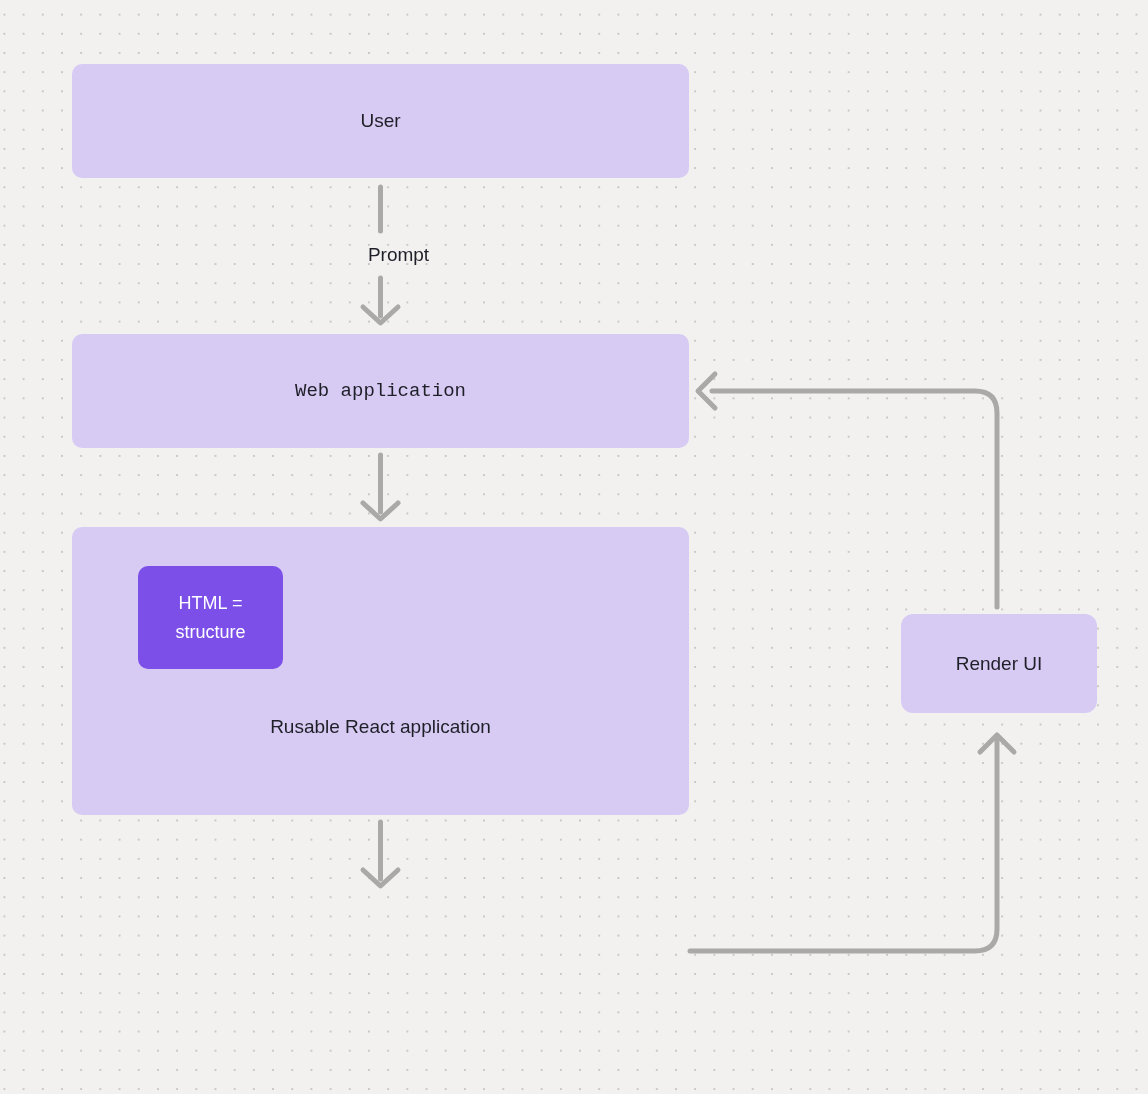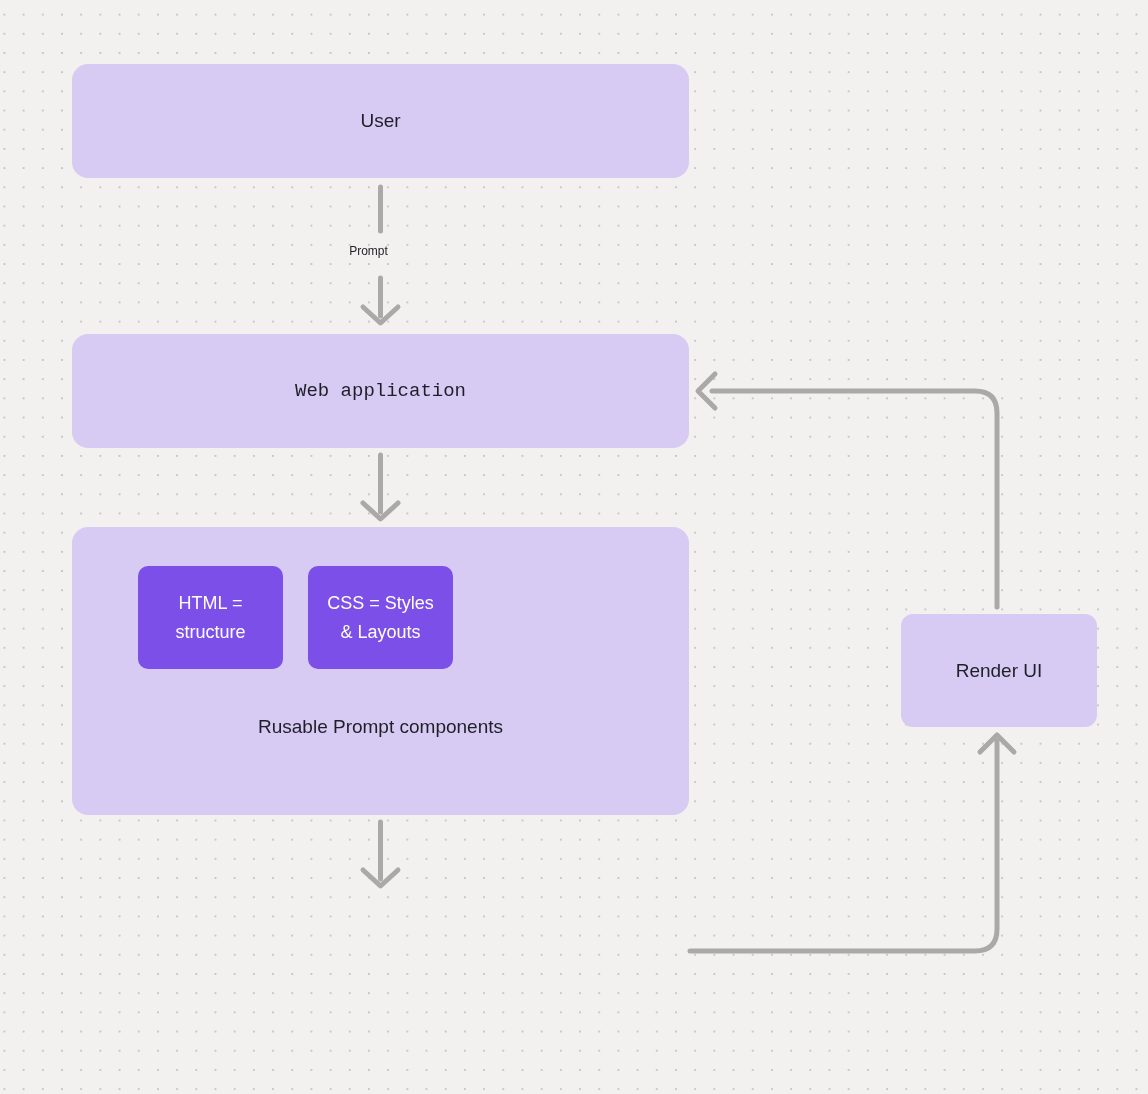--- a/index.html
+++ b/index.html
@@ -27,51 +27,51 @@
   svg.wires line, svg.wires path{
     stroke:var(--arrow);
     stroke-width:5;
     stroke-linecap:round;
     stroke-linejoin:round;
     fill:none;
   }
   .node{
     position:absolute;
     background:var(--node-fill);
-    border-radius:16px;
+    border-radius:10px;
     display:flex;align-items:center;justify-content:center;
     font-size:19px;color:var(--text-dark);
     text-align:center;
   }
   .node-user{left:72px;top:64px;width:617px;height:114px;}
   .node-web{left:72px;top:334px;width:617px;height:114px;font-family:Liberation Mono, monospace;}
   .node-group{left:72px;top:527px;width:617px;height:288px;display:block;}
   .node-vite{left:72px;top:893px;width:617px;height:116px;}
-  .node-render{left:901px;top:614px;width:196px;height:113px;border-radius:12px;}
+  .node-render{left:901px;top:614px;width:196px;height:99px;border-radius:12px;}
   .chip-row{
     position:absolute;left:66px;top:39px;
     display:flex;gap:25px;
   }
   .chip{
     width:145px;height:103px;
     background:var(--chip-fill);
     border-radius:10px;
     color:var(--text-light);
     font-size:18px;line-height:29px;
     display:flex;align-items:center;justify-content:center;
     text-align:center;
     padding:0 12px;
   }
   .group-caption{
     position:absolute;left:0;right:0;top:189px;
     text-align:center;font-size:19px;color:var(--text-dark);
   }
   .edge-label{
-    position:absolute;left:318px;top:244px;width:101px;
-    text-align:center;font-size:12px;color:var(--text-dark);
+    position:absolute;left:348px;top:244px;width:101px;
+    text-align:center;font-size:19px;color:var(--text-dark);
   }
 </style>
 </head>
 <body>
 
 <div class="canvas">
 
   <svg class="wires" viewBox="0 0 1148 1094">
     <g>
       <line x1="380.5" y1="187" x2="380.5" y2="231"></line>
@@ -104,25 +104,22 @@
 
   <div class="node node-web">
     <span>Web application</span>
   </div>
 
   <div class="node node-group">
     <div class="chip-row">
       <div class="chip">
         <span>HTML = structure</span>
       </div>
-      <div class="chip">
-        <span>CSS = Styles &amp; Layouts</span>
-      </div>
     </div>
-    <div class="group-caption">Rusable Prompt components</div>
+    <div class="group-caption">Rusable React application</div>
   </div>
 
 
   <div class="node node-render">
     <span>Render UI</span>
   </div>
 
 </div>
 
 </body></html>

